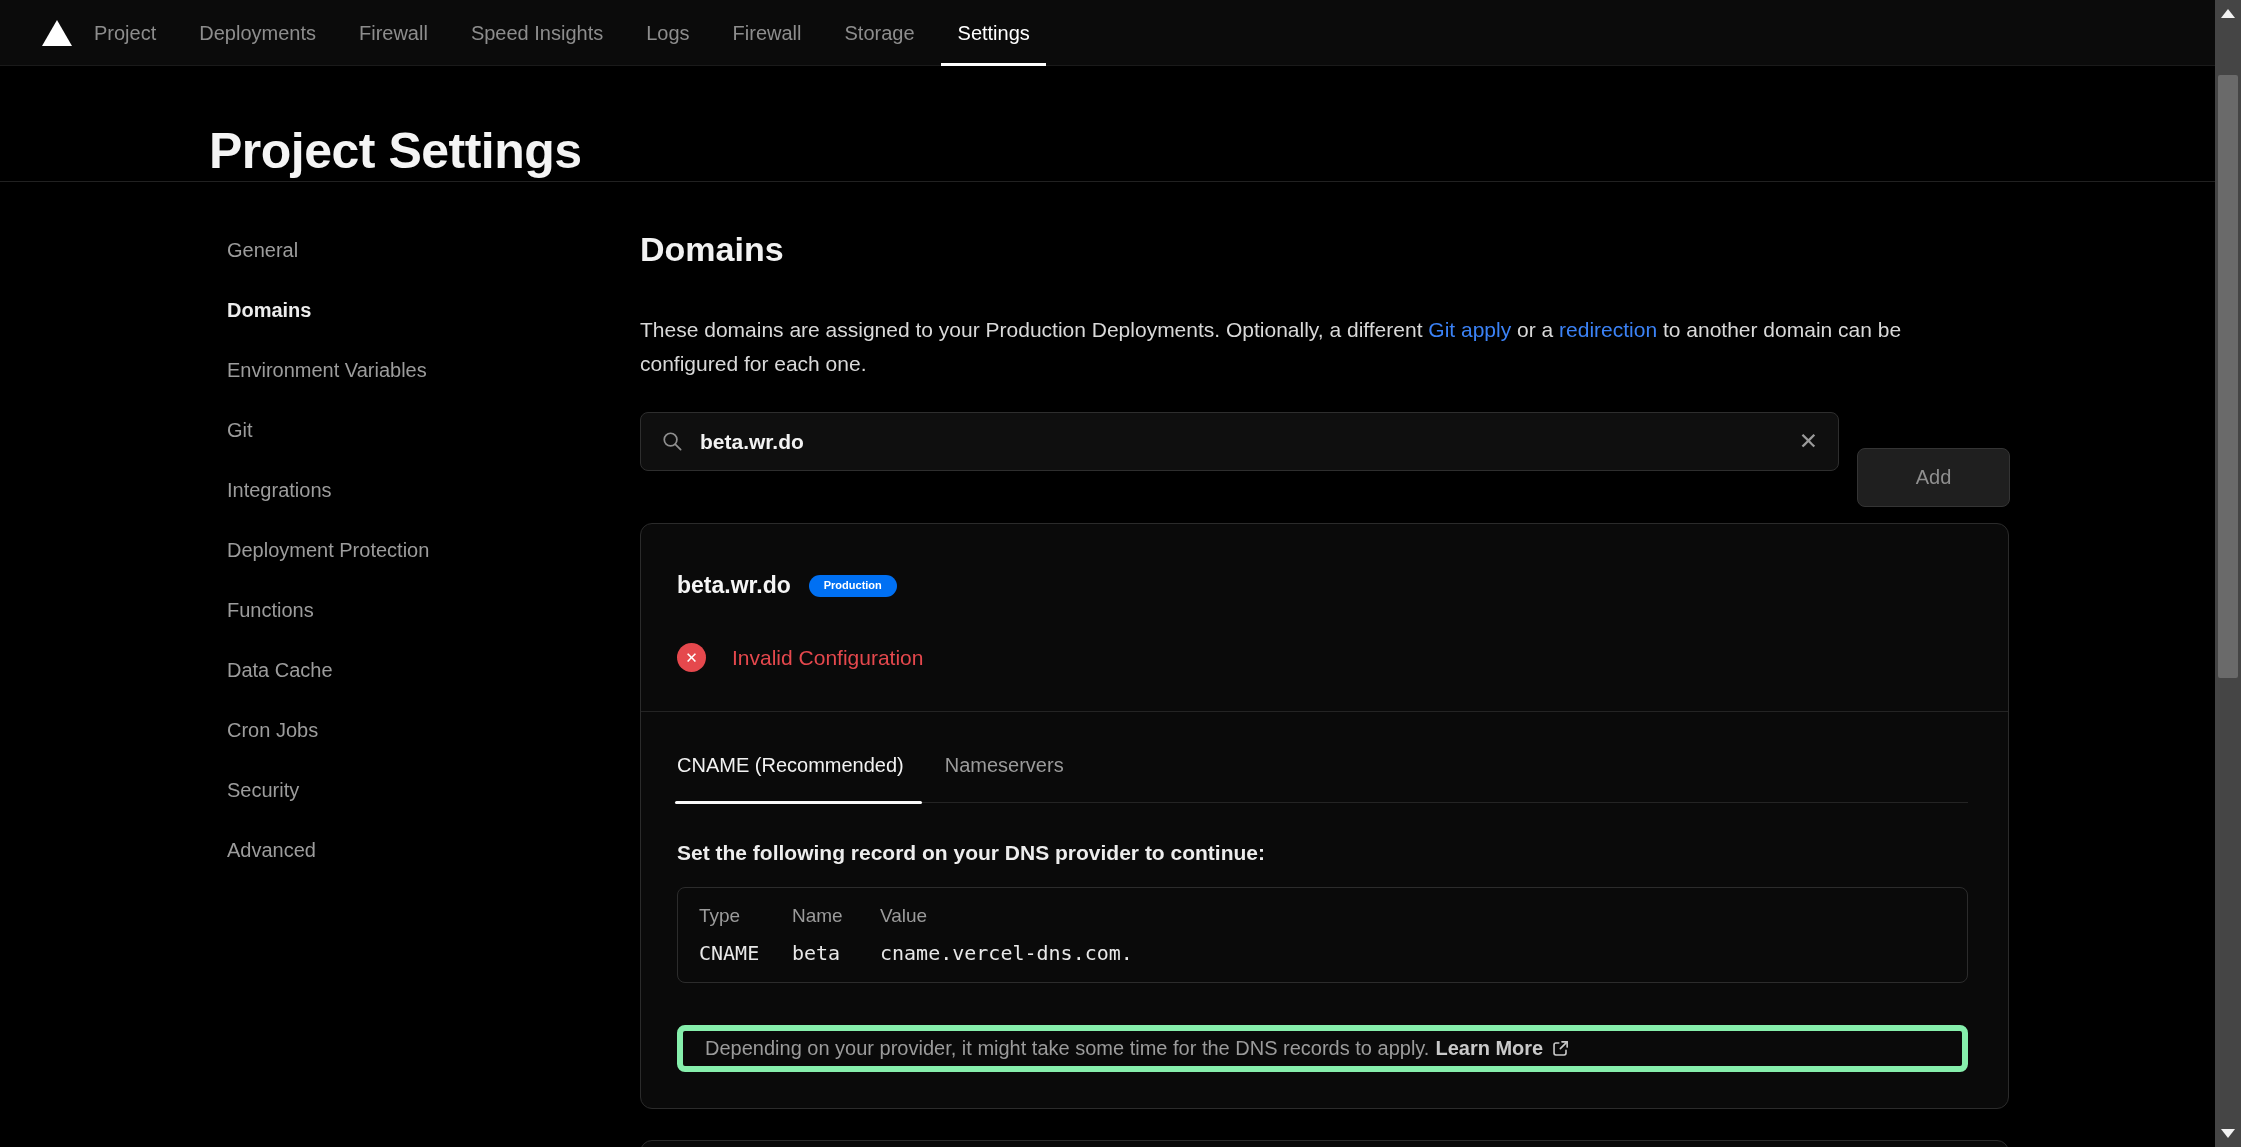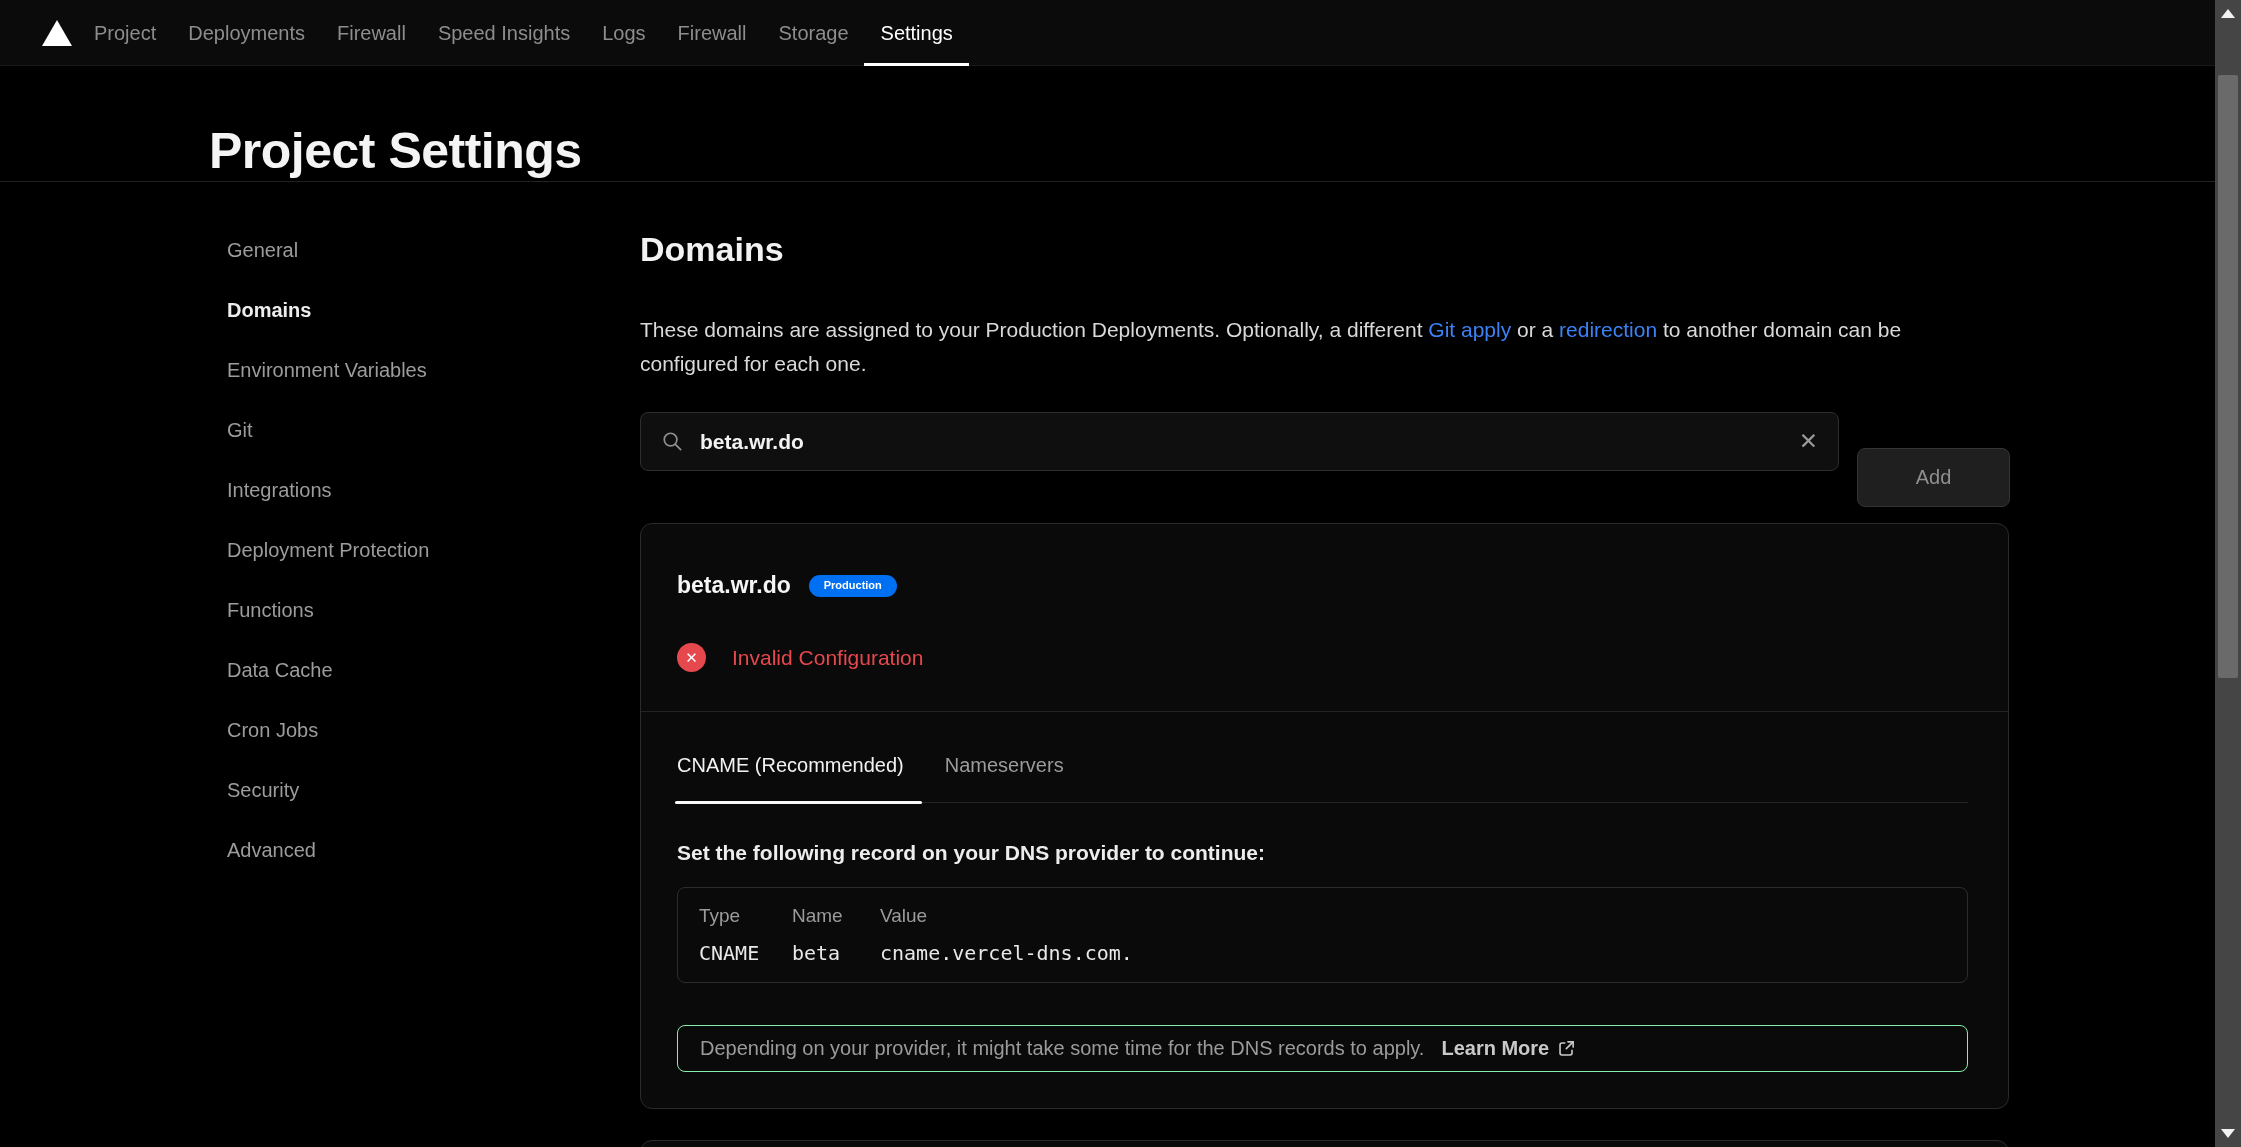--- a/index.html
+++ b/index.html
@@ -6,21 +6,21 @@
   html,body { width:2241px; height:1147px; background:#000; overflow:hidden; }
   #app { position:relative; width:2241px; height:1147px; background:#000;
          font-family:"Liberation Sans","DejaVu Sans",sans-serif; color:#ededed; }
 
   
   .nav { position:absolute; left:0; top:0; width:2215px; height:66px;
          background:#0b0b0b; border-bottom:1px solid #1a1a1a; }
   .logo { position:absolute; left:42px; top:20px; width:0; height:0;
           border-left:15px solid transparent; border-right:15px solid transparent;
           border-bottom:26px solid #ffffff; cursor:pointer; }
-  .nav-items { position:absolute; left:94px; top:0; height:66px; display:flex; gap:32px; }
+  .nav-items { position:absolute; left:94px; top:0; height:66px; display:flex; gap:43px; }
   .nav-item { font-size:20px; color:#8d8d8d; height:66px; display:flex; align-items:center;
               position:relative; cursor:pointer; white-space:nowrap; }
   .nav-item.active { color:#ffffff; }
   .nav-item.active::after { content:""; position:absolute; left:-17px; right:-16px;
               bottom:0; height:3px; background:#ffffff; }
 
   
   .header { position:absolute; left:0; top:66px; width:2215px; height:116px;
             background:#000; border-bottom:1px solid #212121; }
   .page-title { position:absolute; left:209px; top:60px; font-size:50px; line-height:1;
@@ -86,22 +86,22 @@
 
   .dns-box { position:absolute; left:36px; right:40px; top:363px; height:96px;
            border:1px solid #2c2c2c; border-radius:8px; padding:17px 0 16px 21px; }
   .dns-row { display:flex; }
   .dns-row.head { margin-bottom:14px; }
   .dns-h { font-size:19px; color:#9b9b9b; }
   .dns-v { font-family:"DejaVu Sans Mono","Liberation Mono",monospace; font-size:20px; color:#e8e8e8; }
   .col-type { width:93px; } .col-name { width:88px; }
 
   .note-box { position:absolute; left:36px; right:40px; top:501px; height:47px;
-           border:1px solid #86efac; border-radius:8px; display:flex; align-items:center;
-           padding:0 22px; gap:17px; }
+           border:6px solid #86efac; border-radius:8px; display:flex; align-items:center;
+           padding:0 22px; gap:6px; }
   .note-text { font-size:20px; color:#9b9b9b; }
   .note-link { font-size:20px; color:#c9c9c9; font-weight:600; display:flex;
            align-items:center; gap:8px; cursor:pointer; }
 
   .next-card { position:absolute; left:640px; top:1140px; width:1369px; height:30px;
            background:#0a0a0a; border:1px solid #2b2b2b; border-radius:12px 12px 0 0; }
 
   
   .scrollbar { position:absolute; left:2215px; top:0; width:26px; height:1147px; background:#454545; }
   .sb-up { position:absolute; top:9px; left:6px; width:0; height:0; cursor:pointer;

